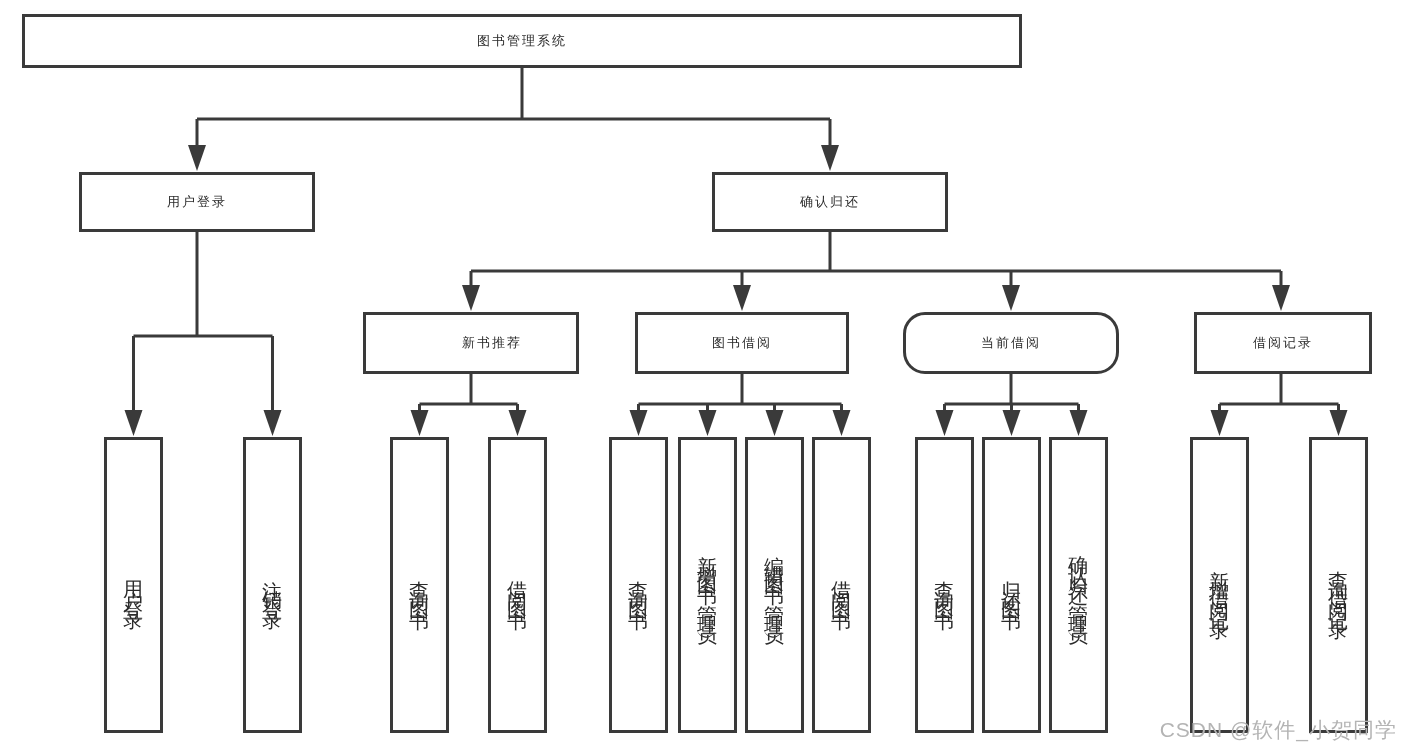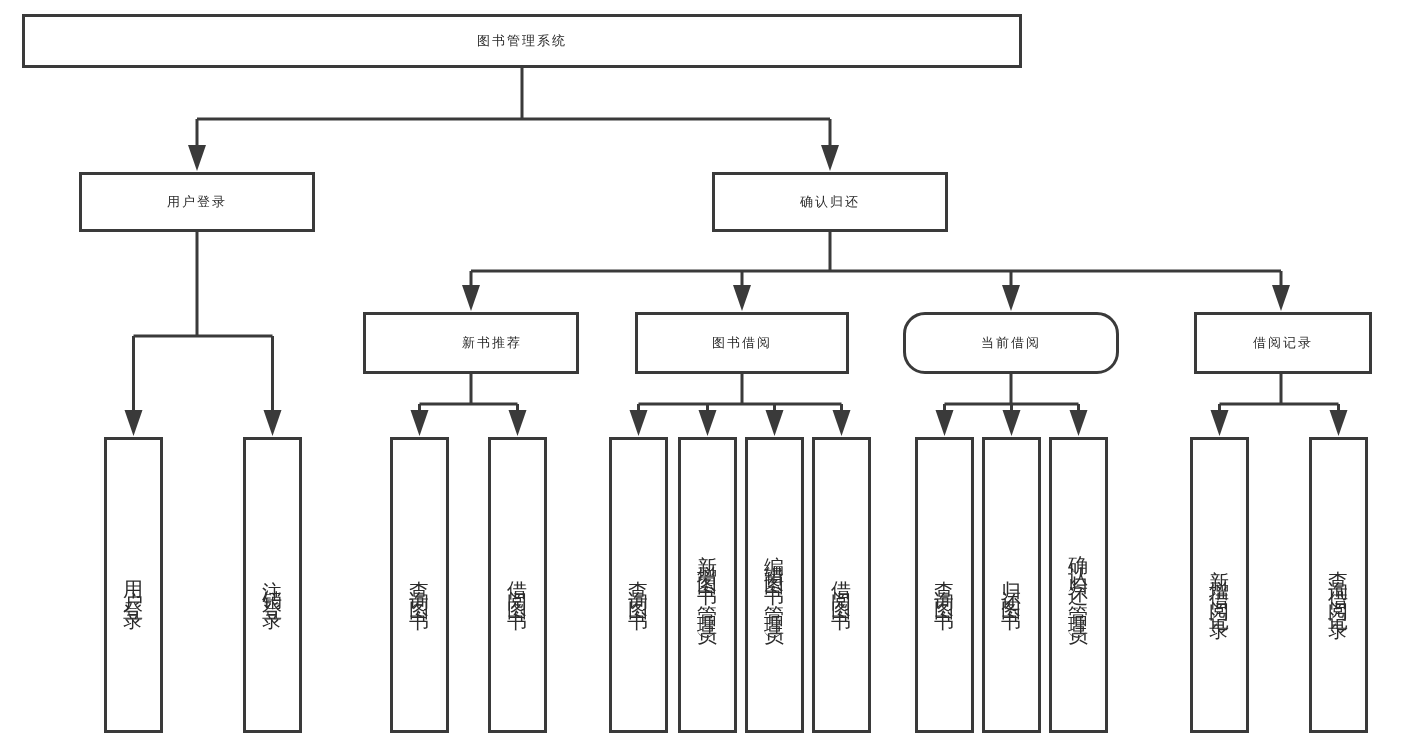--- a/index.html
+++ b/index.html
@@ -154,14 +154,15 @@
     <span>确认归还（管理员）</span>
   </div>
 
   <div class="vbox" style="left:1190px; top:437px; width:59px; height:296px;">
     <span>新增借阅记录</span>
   </div>
   <div class="vbox" style="left:1309px; top:437px; width:59px; height:296px;">
     <span>查询借阅记录</span>
   </div>
 
+  <div id="watermark">CSDN @软件_小贺同学</div>
 
 </div>
 
 </body></html>

